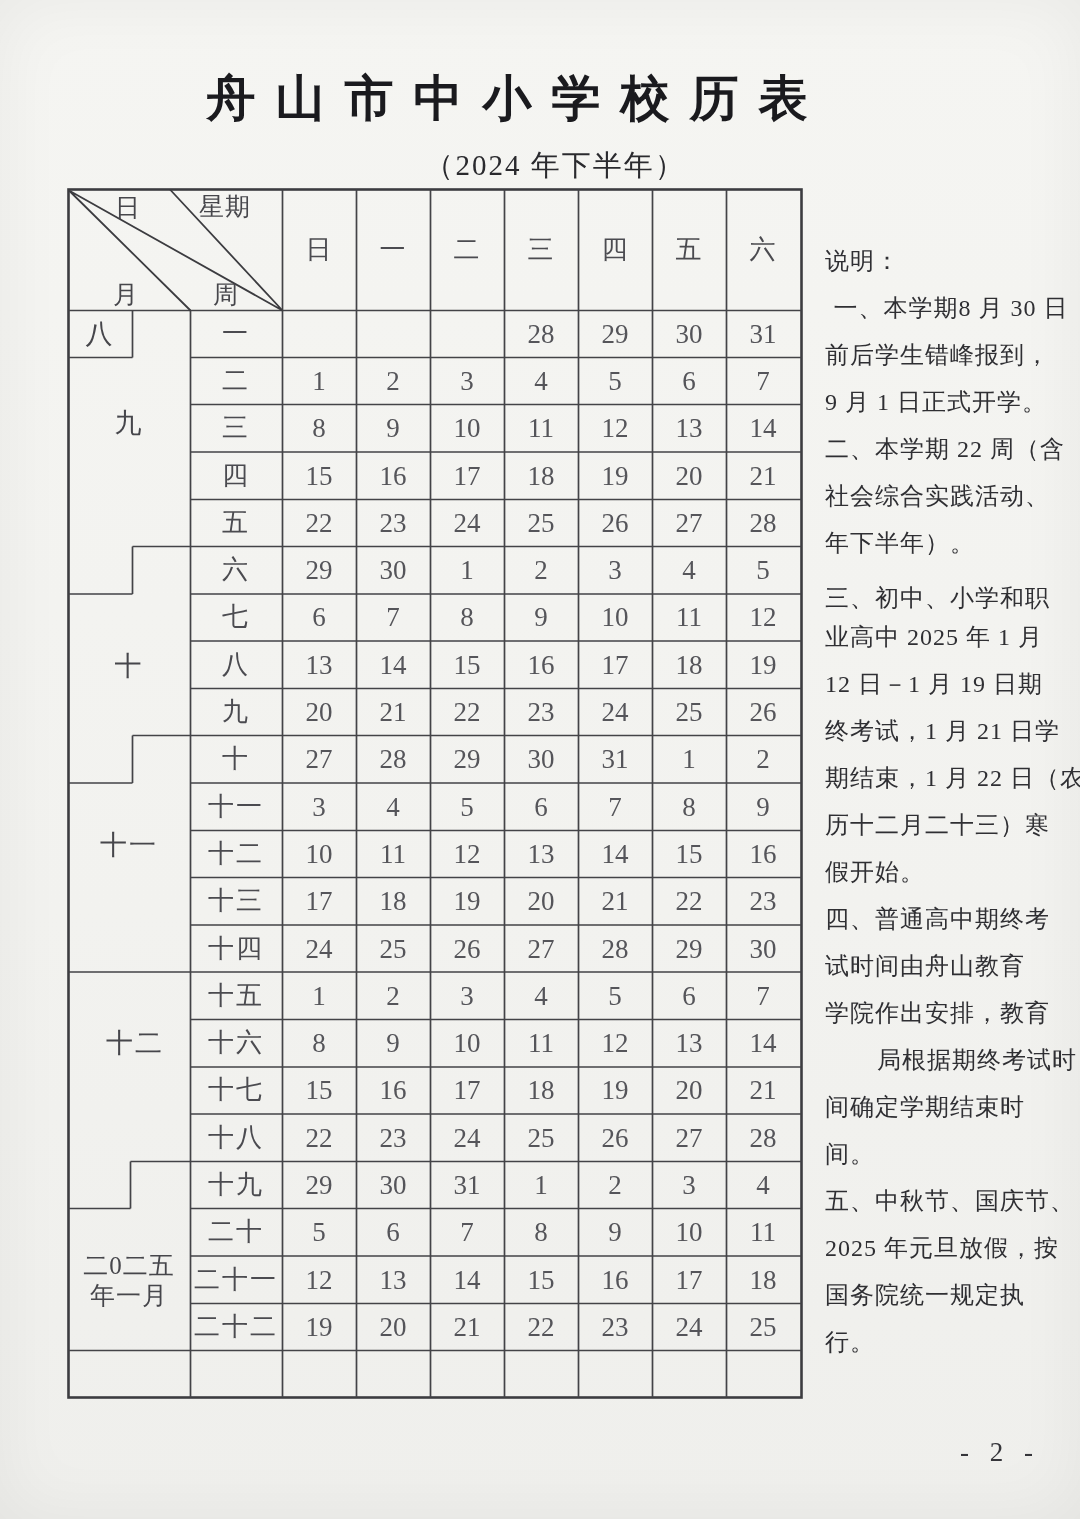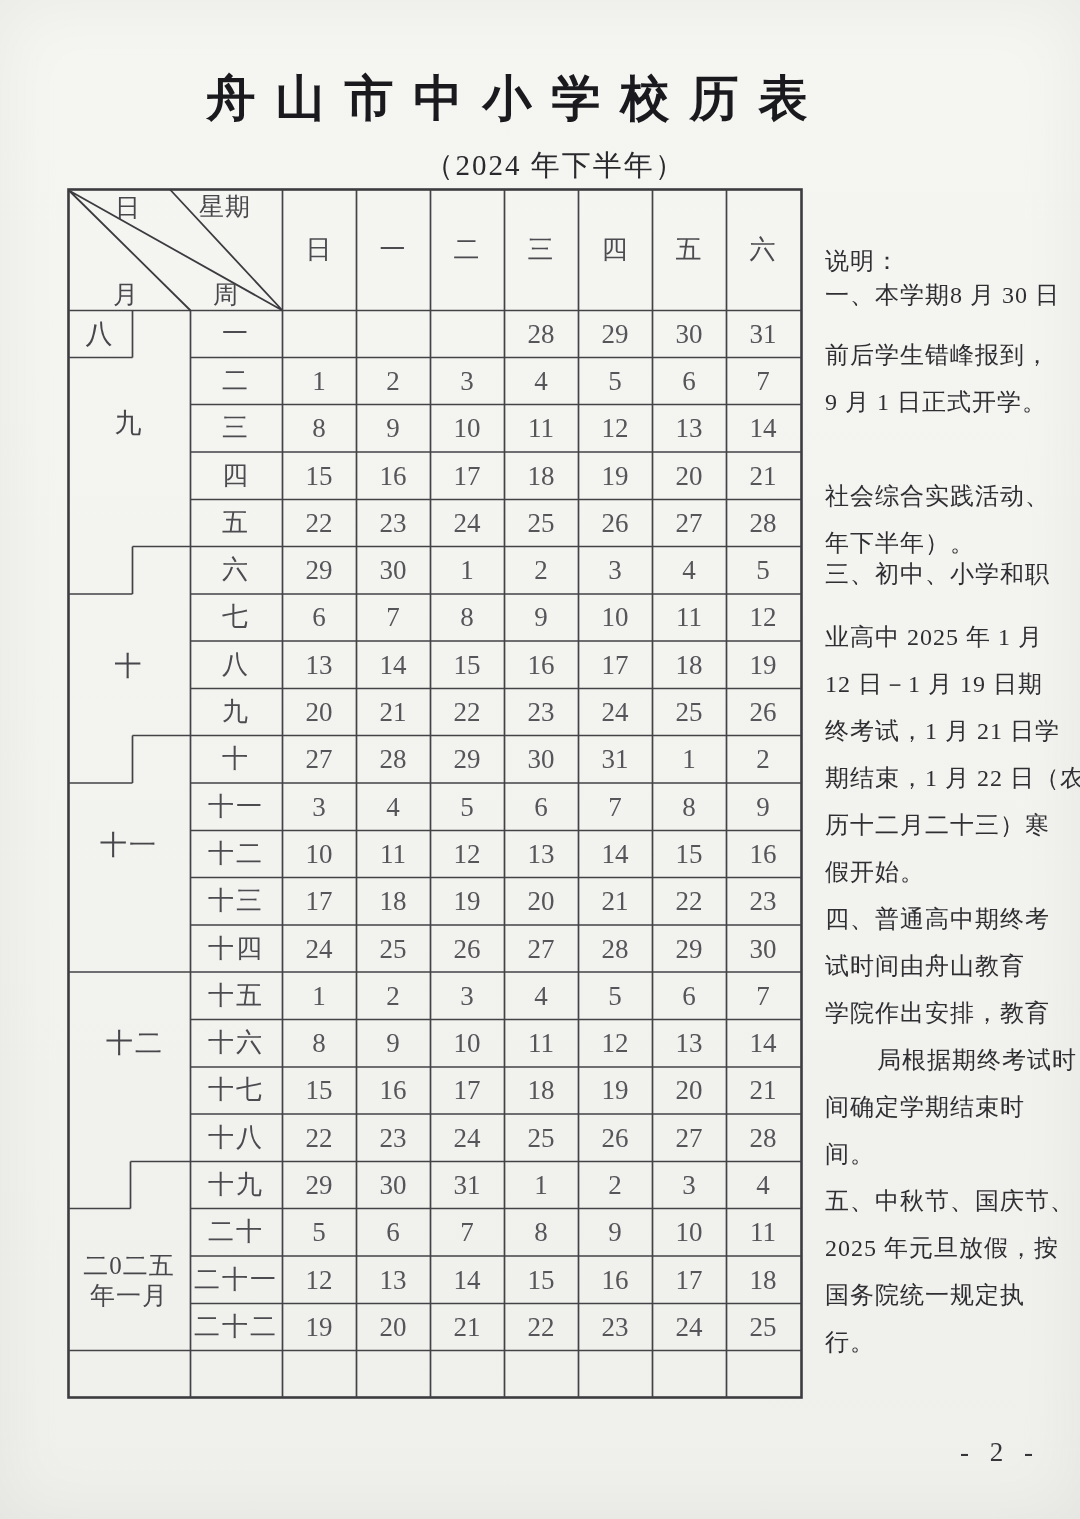--- a/index.html
+++ b/index.html
@@ -296,26 +296,27 @@
       <div class="cell month" style="left: 129px; top: 845px;">十一</div>
       <div class="cell month" style="left: 135px; top: 1043px;">十二</div>
       <div class="cell month" style="left: 129px; top: 1281px;">
         <div class="ml">二0二五</div>
         <div class="ml">年一月</div>
       </div>
     </div>
 
   <div class="notes" id="notes">
       <div class="note-line" style="top: 0px;">说明：</div>
-      <div class="note-line" style="top: 34px;">一、本学期8 月 30 日</div>
+      <div class="note-line" style="top: 47px; text-align: center;">一、本学期8 月 30 日</div>
       <div class="note-line" style="top: 94px;">前后学生错峰报到，</div>
       <div class="note-line" style="top: 141px;">9 月 1 日正式开学。</div>
+      <div class="note-line" style="top: 188px;">二、本学期 22 周（含</div>
       <div class="note-line" style="top: 235px;">社会综合实践活动、</div>
       <div class="note-line" style="top: 282px;">年下半年）。</div>
-      <div class="note-line" style="top: 313px;">三、初中、小学和职</div>
+      <div class="note-line" style="top: 338px; font-family: Liberation Mono, monospace;">三、初中、小学和职</div>
       <div class="note-line" style="top: 376px;">业高中 2025 年 1 月</div>
       <div class="note-line" style="top: 423px;">12 日－1 月 19 日期</div>
       <div class="note-line" style="top: 470px;">终考试，1 月 21 日学</div>
       <div class="note-line" style="top: 517px;">期结束，1 月 22 日（农</div>
       <div class="note-line" style="top: 564px;">历十二月二十三）寒</div>
       <div class="note-line" style="top: 611px;">假开始。</div>
       <div class="note-line" style="top: 658px;">四、普通高中期终考</div>
       <div class="note-line" style="top: 752px;">学院作出安排，教育</div>
       <div class="note-line" style="top: 705px;">试时间由舟山教育</div>
       <div class="note-line" style="top: 799px; text-align: right;">局根据期终考试时</div>

